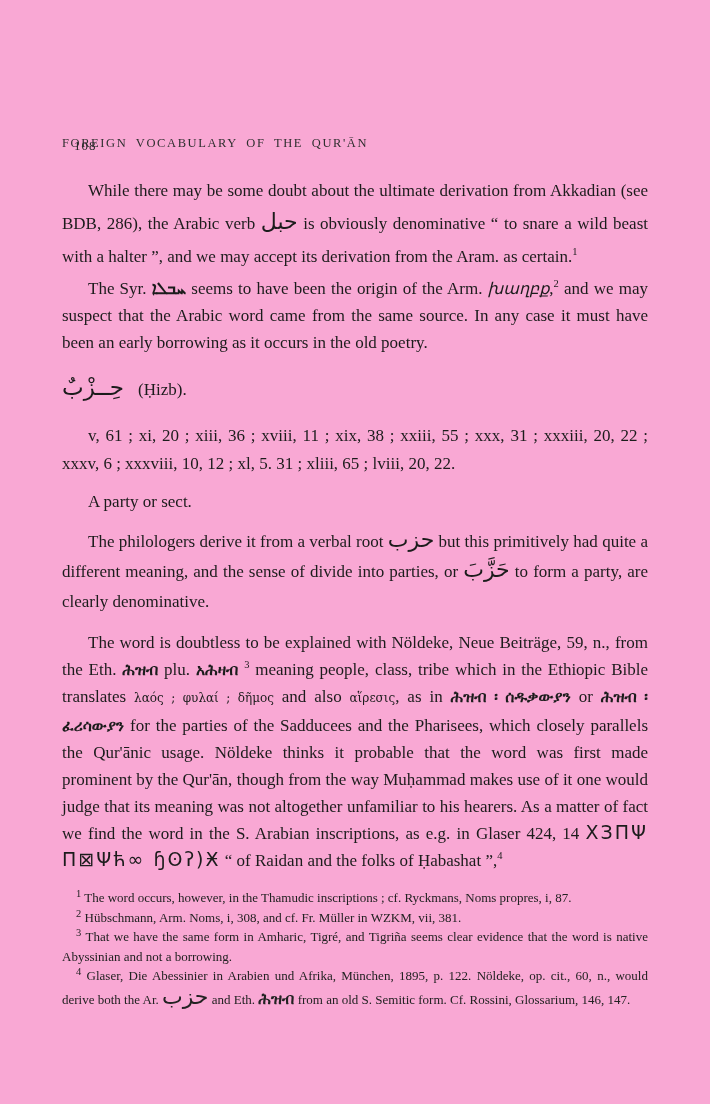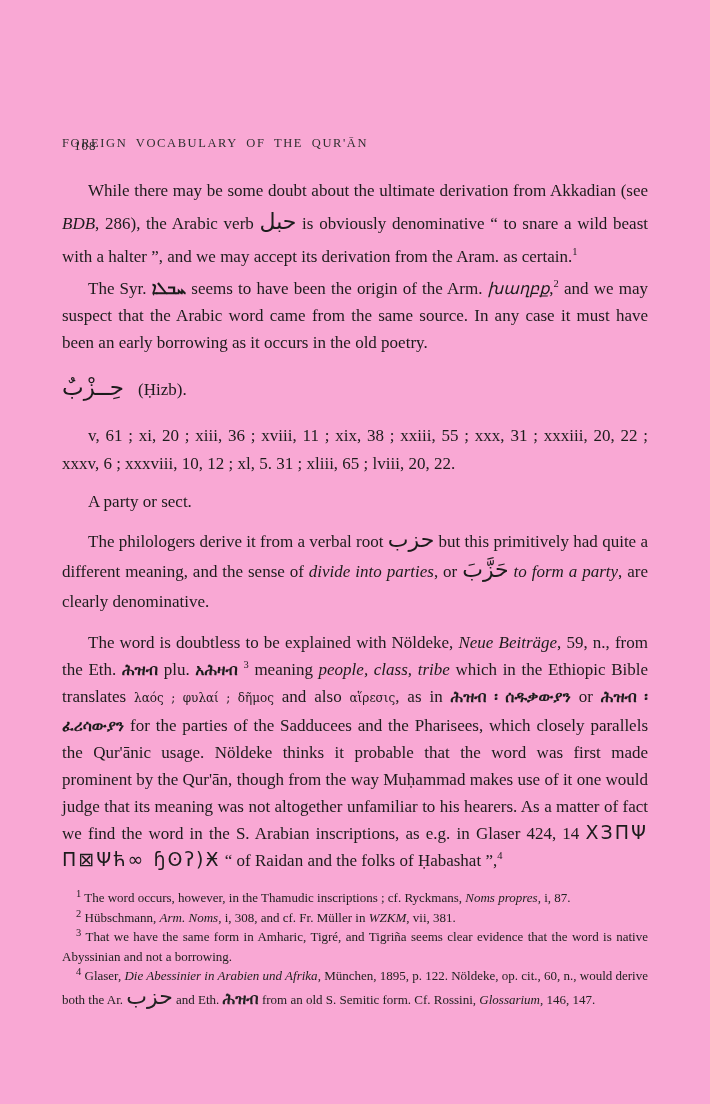--- a/index.html
+++ b/index.html
@@ -39,21 +39,21 @@
   .p2 { margin-top:2px; }
   .headword { margin-top:18px; height:40px; }
   .ar-head { font-family:"DejaVu Sans","Liberation Serif",serif; font-size:23px; }
   .translit { font-size:17px; margin-left:10px; }
   .refs { margin-top:8px; line-height:28px; text-indent:26px; }
   .gloss { margin-top:10px; }
   .p3 { margin-top:12px; line-height:30px; }
   .p4 { margin-top:12px; line-height:27px; }
   
   .seg-plain {}
-  .seg-i { font-style:italic; }
+  .seg-i { }
   .seg-ar { font-family:"DejaVu Sans","Liberation Serif",serif; font-size:22px; line-height:1; }
   .seg-syr { font-family:"DejaVu Sans",serif; font-weight:bold; font-size:17px; line-height:1; }
   .seg-arm { font-style:italic; font-size:16px; }
   .seg-eth { font-family:Liberation Serif, serif; font-weight:bold; font-size:15.5px; line-height:1; }
   .seg-gr { font-family:"DejaVu Serif","Liberation Serif",serif; font-size:12px; }
   .seg-osa { font-family:"DejaVu Sans",sans-serif; font-size:19px; letter-spacing:2px; line-height:1; }
   sup { font-size:10.5px; vertical-align:super; line-height:0; }
   
   .footnotes { margin-top:14px; }
   .footnote {

